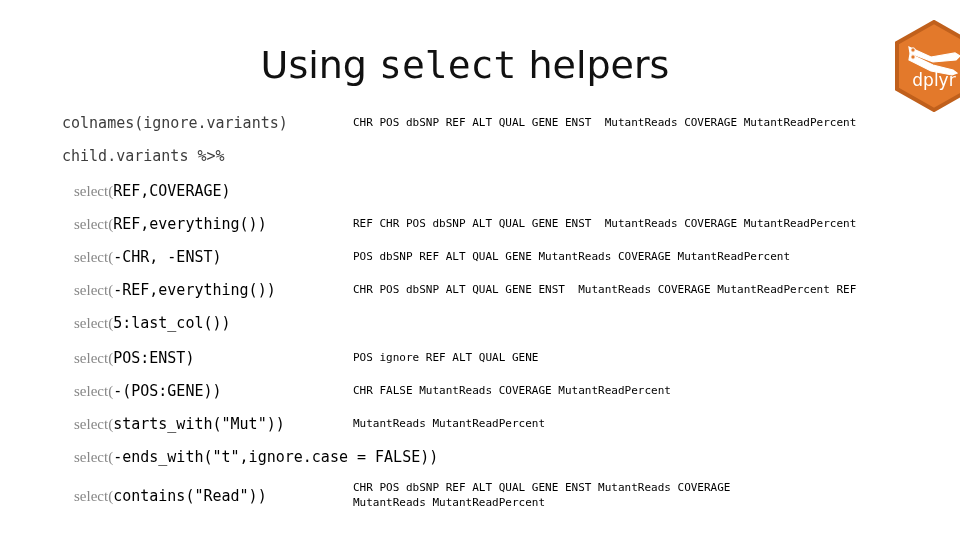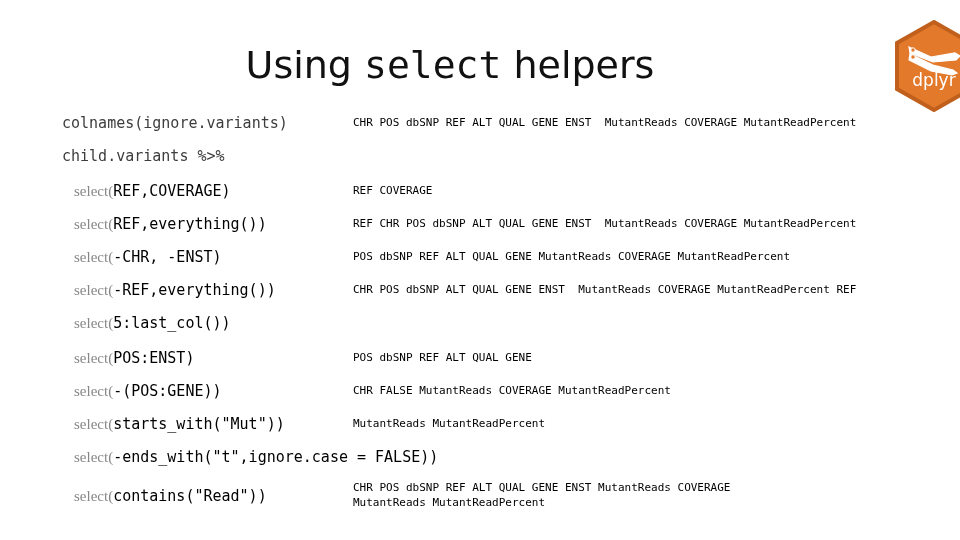--- a/index.html
+++ b/index.html
@@ -12,21 +12,21 @@
     height: 540px;
     position: relative;
     overflow: hidden;
     font-family: "Liberation Sans", sans-serif;
     color: #000000;
   }
 
   
   #slide-title {
     position: absolute;
-    left: 0;
+    left: 15px;
     top: 42px;
     width: 900px;
     text-align: center;
     font-size: 38px;
     line-height: 46px;
     font-weight: 400;
     color: #111111;
     white-space: nowrap;
   }
   #slide-title .mono {
@@ -124,21 +124,20 @@
     <div class="code-cell"><span class="plain">colnames(ignore.variants)</span><span class="fn-args"></span></div>
     <div class="out-cell"><span class="out-line">CHR POS dbSNP REF ALT QUAL GENE ENST  MutantReads COVERAGE MutantReadPercent</span></div>
   </div>
 
   <div class="row" style="top:43px">
     <div class="code-cell"><span class="plain">child.variants %&gt;%</span><span class="fn-args"></span></div>
   </div>
 
   <div class="row" style="top:78px">
     <div class="code-cell indent"><span class="fn-prefix">select(</span><span class="fn-args">REF,COVERAGE)</span></div>
-    <div class="out-cell"><span class="out-line">REF COVERAGE</span></div>
   </div>
 
   <div class="row" style="top:111px">
     <div class="code-cell indent"><span class="fn-prefix">select(</span><span class="fn-args">REF,everything())</span></div>
     <div class="out-cell"><span class="out-line">REF CHR POS dbSNP ALT QUAL GENE ENST  MutantReads COVERAGE MutantReadPercent</span></div>
   </div>
 
   <div class="row" style="top:144px">
     <div class="code-cell indent"><span class="fn-prefix">select(</span><span class="fn-args">-CHR, -ENST)</span></div>
     <div class="out-cell"><span class="out-line">POS dbSNP REF ALT QUAL GENE MutantReads COVERAGE MutantReadPercent</span></div>
@@ -148,21 +147,21 @@
     <div class="code-cell indent"><span class="fn-prefix">select(</span><span class="fn-args">-REF,everything())</span></div>
     <div class="out-cell"><span class="out-line">CHR POS dbSNP ALT QUAL GENE ENST  MutantReads COVERAGE MutantReadPercent REF</span></div>
   </div>
 
   <div class="row" style="top:210px">
     <div class="code-cell indent"><span class="fn-prefix">select(</span><span class="fn-args">5:last_col())</span></div>
   </div>
 
   <div class="row" style="top:245px">
     <div class="code-cell indent"><span class="fn-prefix">select(</span><span class="fn-args">POS:ENST)</span></div>
-    <div class="out-cell"><span class="out-line">POS dbSNP REF ALT QUAL GENE</span></div>
+    <div class="out-cell"><span class="out-line">POS ignore REF ALT QUAL GENE</span></div>
   </div>
 
   <div class="row" style="top:278px">
     <div class="code-cell indent"><span class="fn-prefix">select(</span><span class="fn-args">-(POS:GENE))</span></div>
     <div class="out-cell"><span class="out-line">CHR FALSE MutantReads COVERAGE MutantReadPercent</span></div>
   </div>
 
   <div class="row" style="top:311px">
     <div class="code-cell indent"><span class="fn-prefix">select(</span><span class="fn-args">starts_with("Mut"))</span></div>
     <div class="out-cell"><span class="out-line">MutantReads MutantReadPercent</span></div>

